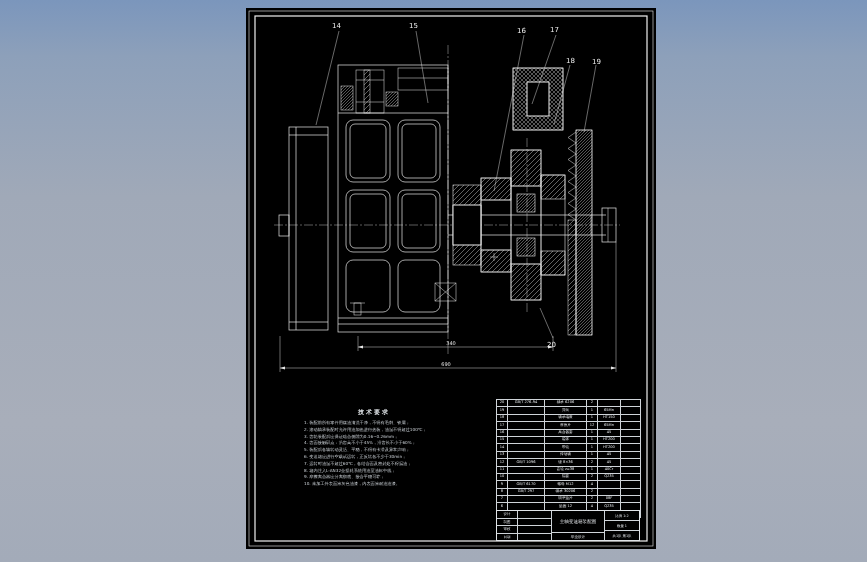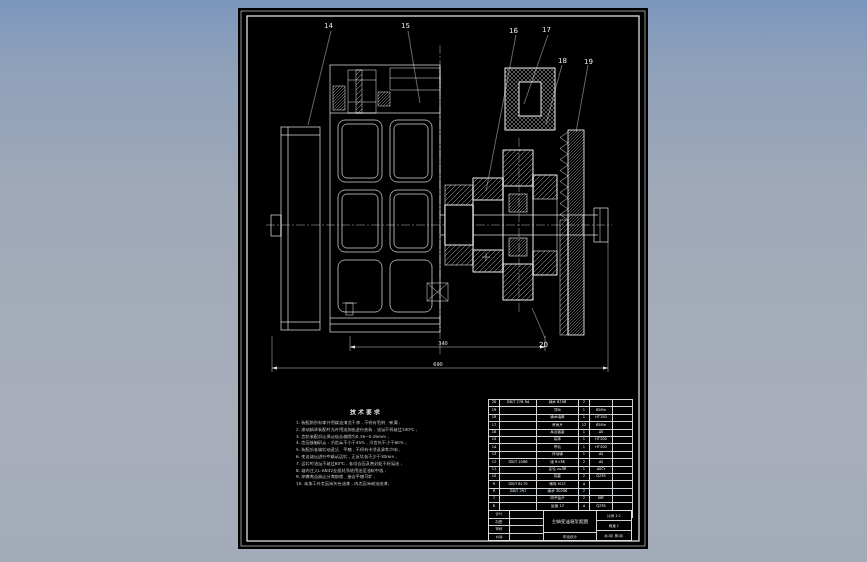--- a/index.html
+++ b/index.html
@@ -1,19 +1,19 @@
 <!DOCTYPE html>
 <html><head>
 <meta charset="utf-8">
 <style>
   html,body{margin:0;padding:0;background:#9aa5b5;}
   .canvas{position:relative;width:867px;height:562px;overflow:hidden;
     background:linear-gradient(180deg,#7b96bc 0%,#8da0ba 10%,#a0a9b8 35%,#a8aeba 75%,#a3abb9 100%);
     font-family:"DejaVu Sans",sans-serif;}
-  .sheet{position:absolute;left:238px;top:8px;width:410px;height:541px;background:#000;}
+  .sheet{position:absolute;left:246px;top:8px;width:410px;height:541px;background:#000;}
   svg.drawing{position:absolute;left:0;top:0;width:410px;height:541px;}
 
   .techreq{position:absolute;left:58px;top:400px;width:170px;color:#ccd2d8;}
   .tr-title{font-size:6px;letter-spacing:2px;margin:0 0 3px 54px;color:#e4e8ec;font-weight:bold;}
   .tr-lines .line{font-size:4.2px;line-height:6.8px;}
 
   table.bom{position:absolute;left:250px;top:391px;width:144px;border-collapse:collapse;
     table-layout:fixed;color:#e6e9ec;background:#000;}
   table.bom td,table.bom th{border:0.5px solid #cfd4d9;font-size:3.6px;font-weight:normal;
     height:6.4px;padding:0 1px;overflow:hidden;white-space:nowrap;text-align:center;line-height:1;}

